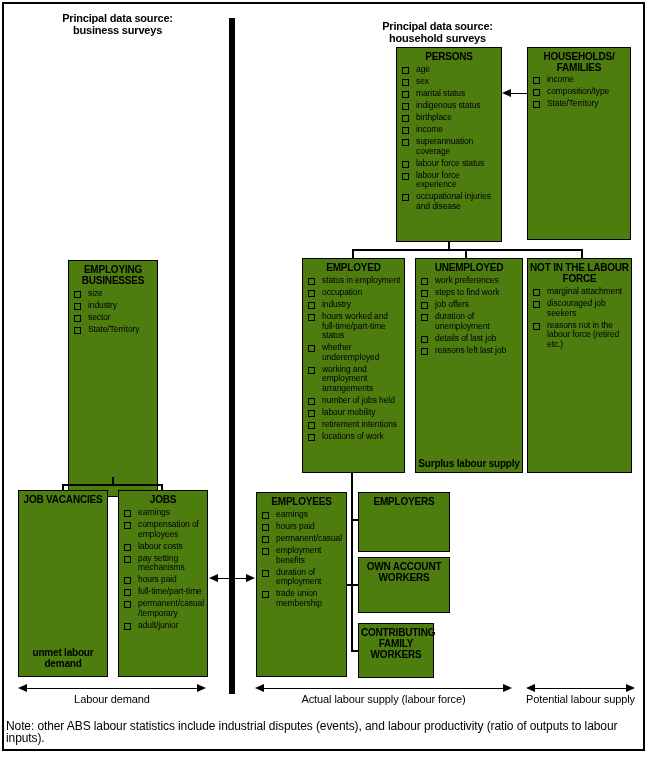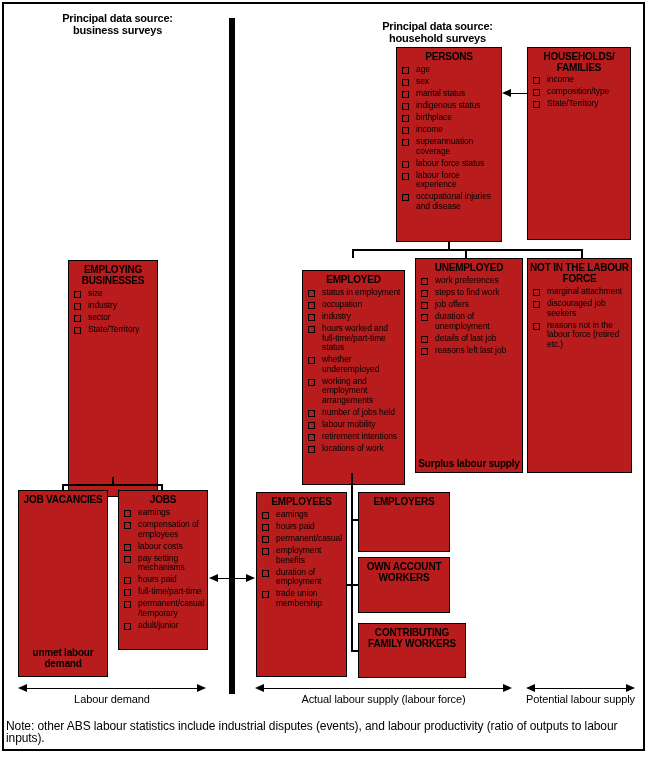--- a/index.html
+++ b/index.html
@@ -4,21 +4,21 @@
 <style>
   html,body{margin:0;padding:0;background:#fff;}
   #stage{
     position:relative;width:648px;height:759px;background:#fff;
     font-family:"Liberation Sans","DejaVu Sans",sans-serif;color:#000;
     overflow:hidden;
   }
   .frame{position:absolute;left:2px;top:2px;width:639px;height:745px;border:2px solid #000;}
   .src-label{position:absolute;text-align:center;font-weight:bold;font-size:11px;line-height:12px;letter-spacing:-0.2px;}
   .divider{position:absolute;background:#000;}
-  .box{position:absolute;border:1.5px solid #000;background:#b91c1c;box-sizing:border-box;}
+  .box{position:absolute;border:1.5px solid #000;background:#4d7c0f;box-sizing:border-box;}
   .box-title{font-weight:bold;font-size:10px;line-height:11px;text-align:center;padding:3px 2px 2px 2px;letter-spacing:-0.2px;}
   .box-title.nowrap{white-space:nowrap;}
   .items{padding:1px 3px 0 5px;}
   .item{display:flex;align-items:flex-start;margin-bottom:2.5px;}
   .bullet{flex:0 0 auto;width:5px;height:5px;border:1px solid #000;margin:2px 7px 0 0;}
   .item-text{font-size:8.5px;line-height:9.5px;letter-spacing:-0.1px;overflow-wrap:anywhere;}
   .box-footer{position:absolute;left:0;right:0;text-align:center;font-weight:bold;font-size:10px;line-height:11px;letter-spacing:-0.2px;}
   .line{position:absolute;background:#000;}
   .h-arrow{position:absolute;height:9px;}
   .h-arrow .shaft{position:absolute;left:5px;right:5px;top:3.5px;height:1.8px;background:#000;}
@@ -140,21 +140,21 @@
           <span class="bullet"></span>
           <span class="item-text">sector</span>
         </div>
         <div class="item">
           <span class="bullet"></span>
           <span class="item-text">State/Territory</span>
         </div>
       </div>
   </div>
 
-  <div class="box" style="left:302px;top:258px;width:103px;height:215px;margin-top:12px;">
+  <div class="box" style="left:302px;top:258px;width:103px;height:215px;">
     <div class="box-title">EMPLOYED</div>
     <div class="items">
         <div class="item">
           <span class="bullet"></span>
           <span class="item-text">status in employment</span>
         </div>
         <div class="item">
           <span class="bullet"></span>
           <span class="item-text">occupation</span>
         </div>
@@ -245,21 +245,21 @@
   <div class="line" style="left:112px;top:477px;width:2px;height:8px;"></div>
   <div class="line" style="left:62px;top:484px;width:101px;height:2px;"></div>
   <div class="line" style="left:62px;top:484px;width:2px;height:6px;"></div>
   <div class="line" style="left:161px;top:484px;width:2px;height:6px;"></div>
 
   <div class="box" style="left:18px;top:490px;width:90px;height:187px;">
     <div class="box-title nowrap">JOB VACANCIES</div>
     <div class="box-footer" style="bottom:7px;">unmet labour demand</div>
   </div>
 
-  <div class="box" style="left:118px;top:490px;width:90px;height:160px;">
+  <div class="box" style="left:118px;top:490px;width:90px;height:187px;">
     <div class="box-title">JOBS</div>
     <div class="items">
         <div class="item">
           <span class="bullet"></span>
           <span class="item-text">earnings</span>
         </div>
         <div class="item">
           <span class="bullet"></span>
           <span class="item-text">compensation of employees</span>
         </div>
@@ -321,21 +321,21 @@
   </div>
 
   <div class="box" style="left:358px;top:492px;width:92px;height:60px;">
     <div class="box-title">EMPLOYERS</div>
   </div>
 
   <div class="box" style="left:358px;top:557px;width:92px;height:56px;">
     <div class="box-title">OWN ACCOUNT WORKERS</div>
   </div>
 
-  <div class="box" style="left:358px;top:623px;width:108px;height:55px;">
+  <div class="box" style="left:358px;top:623px;width:76px;height:55px;">
     <div class="box-title">CONTRIBUTING FAMILY WORKERS</div>
   </div>
 
   <div class="line" style="left:351px;top:473px;width:2px;height:179px;"></div>
   <div class="line" style="left:351px;top:519px;width:8px;height:2px;"></div>
   <div class="line" style="left:346px;top:584px;width:13px;height:2px;"></div>
   <div class="line" style="left:351px;top:650px;width:8px;height:2px;"></div>
 
   <div class="h-arrow" style="left:209px;top:574px;width:46px;">
     <span class="ah ah-l"></span>

